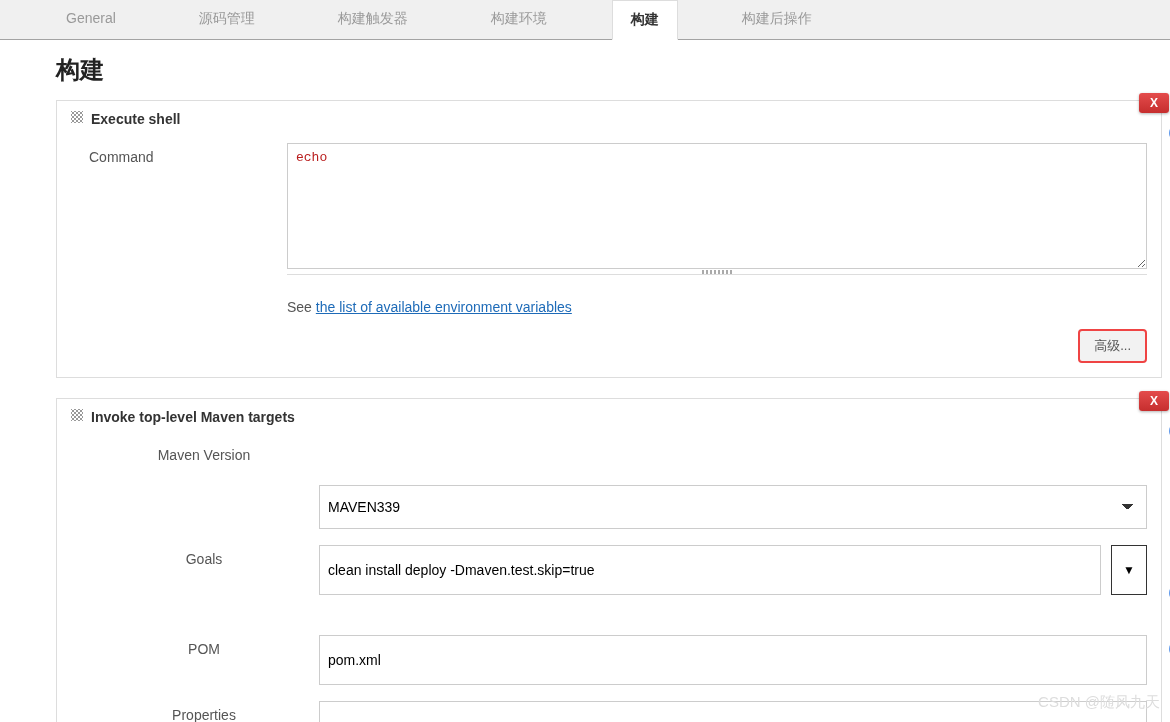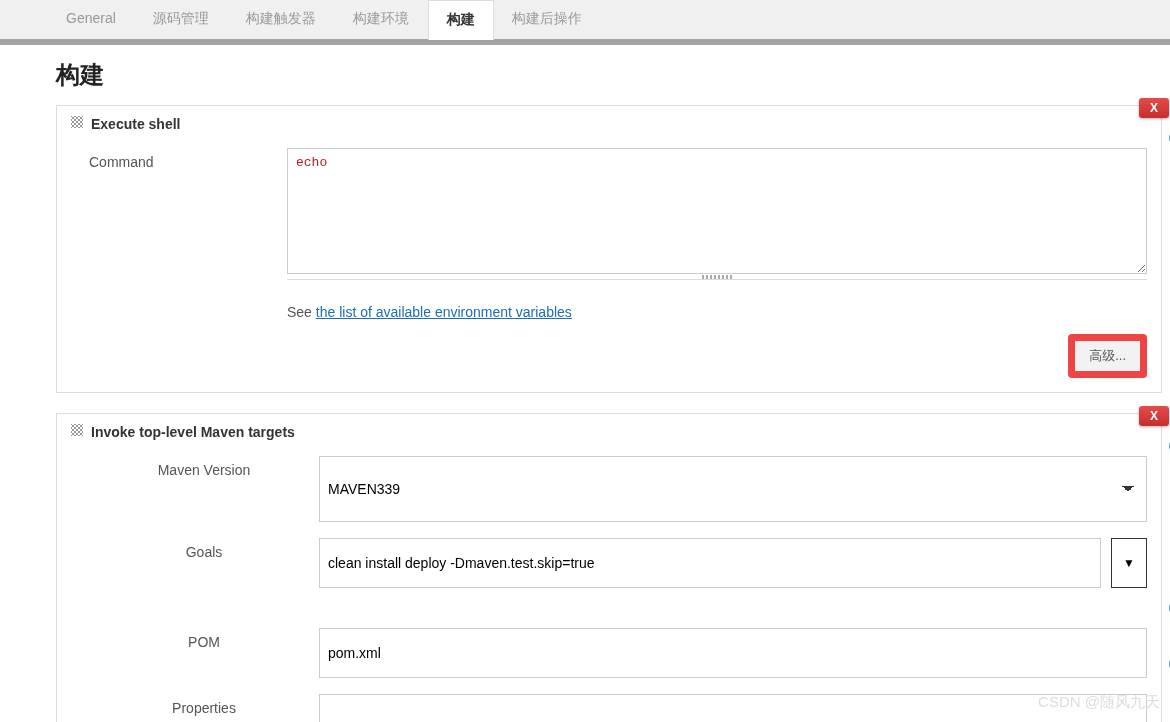--- a/index.html
+++ b/index.html
@@ -12,22 +12,23 @@
       font-size: 14px;
       background: #fff;
       color: #333;
       width: 1170px;
       height: 722px;
       overflow: hidden;
     }
     .tabs {
       display: flex;
       background: #f0f0f0;
-      border-bottom: 6px solid #a3a3a3;
+      border-bottom: 1px solid #a3a3a3;
       padding-left: 48px;
+      gap: 46px;
     }
     .tab {
       padding: 10px 18px;
       color: #999;
       cursor: pointer;
       font-size: 14px;
       border-right: 1px solid transparent;
     }
     .tab.active {
       background: #fff;
@@ -152,43 +153,44 @@
     }
     .hint-row a {
       color: #1e6bb8;
       text-decoration: underline;
     }
     .btn-advanced {
       float: right;
       margin: 0 14px 14px 0;
       padding: 6px 14px;
       background: #f2f2f2;
-      border: 7px solid #ef4444;
+      border: 2px solid #ef4444;
       border-radius: 4px;
       color: #555;
       cursor: pointer;
       font-size: 13px;
     }
     .clearfix::after {
       content: '';
       display: table;
       clear: both;
     }
     .select-input {
       width: 100%;
-      padding: 24px 8px;
+      padding: 13px 8px;
       border: 1px solid #ccc;
       font-size: 14px;
       background: #fff;
       appearance: none;
       -webkit-appearance: none;
       background-image: linear-gradient(45deg, transparent 50%, #333 50%), linear-gradient(135deg, #333 50%, transparent 50%);
       background-position: calc(100% - 18px) center, calc(100% - 12px) center;
       background-size: 6px 6px, 6px 6px;
       background-repeat: no-repeat;
+      margin-top: 44px;
     }
     .text-input {
       width: 100%;
       padding: 16px 8px;
       border: 1px solid #ccc;
       font-size: 14px;
     }
     .input-with-btn {
       display: flex;
       gap: 10px;

